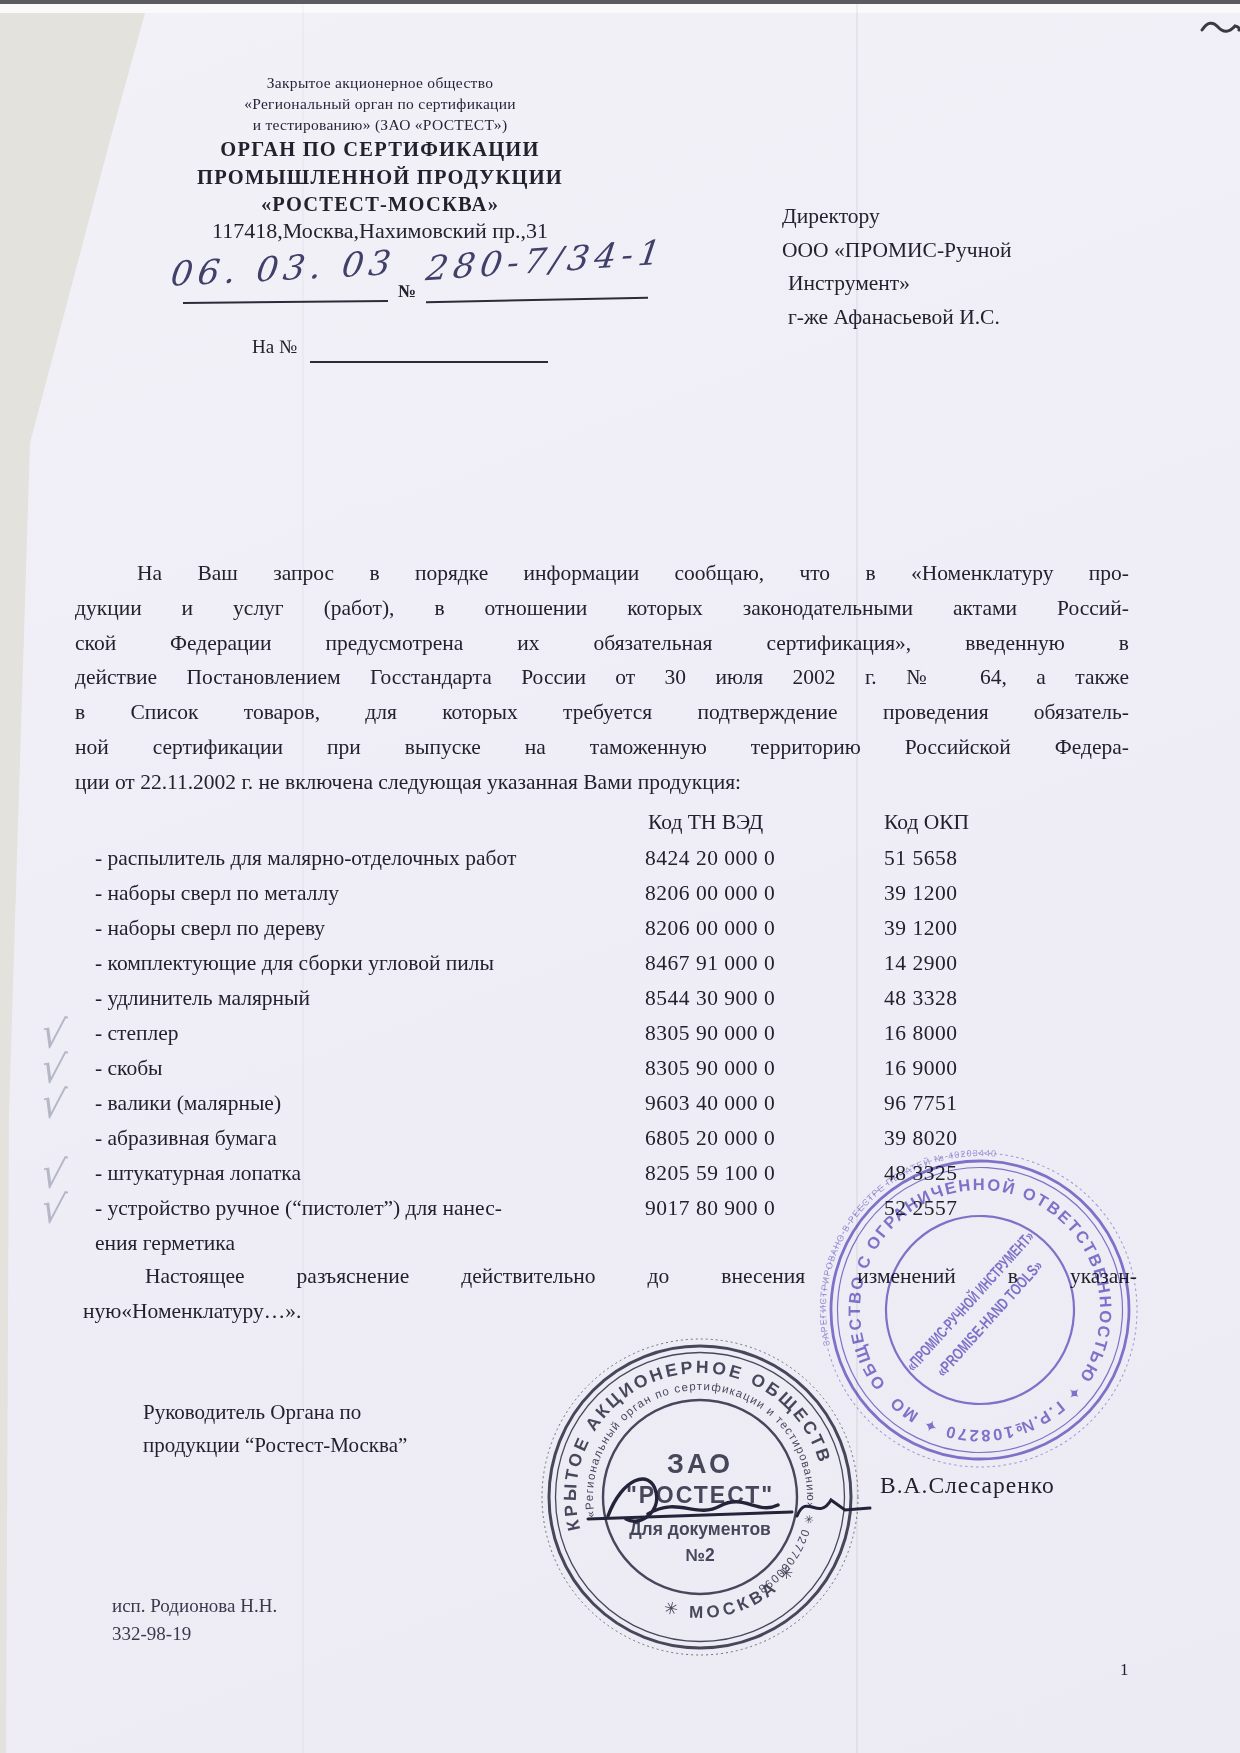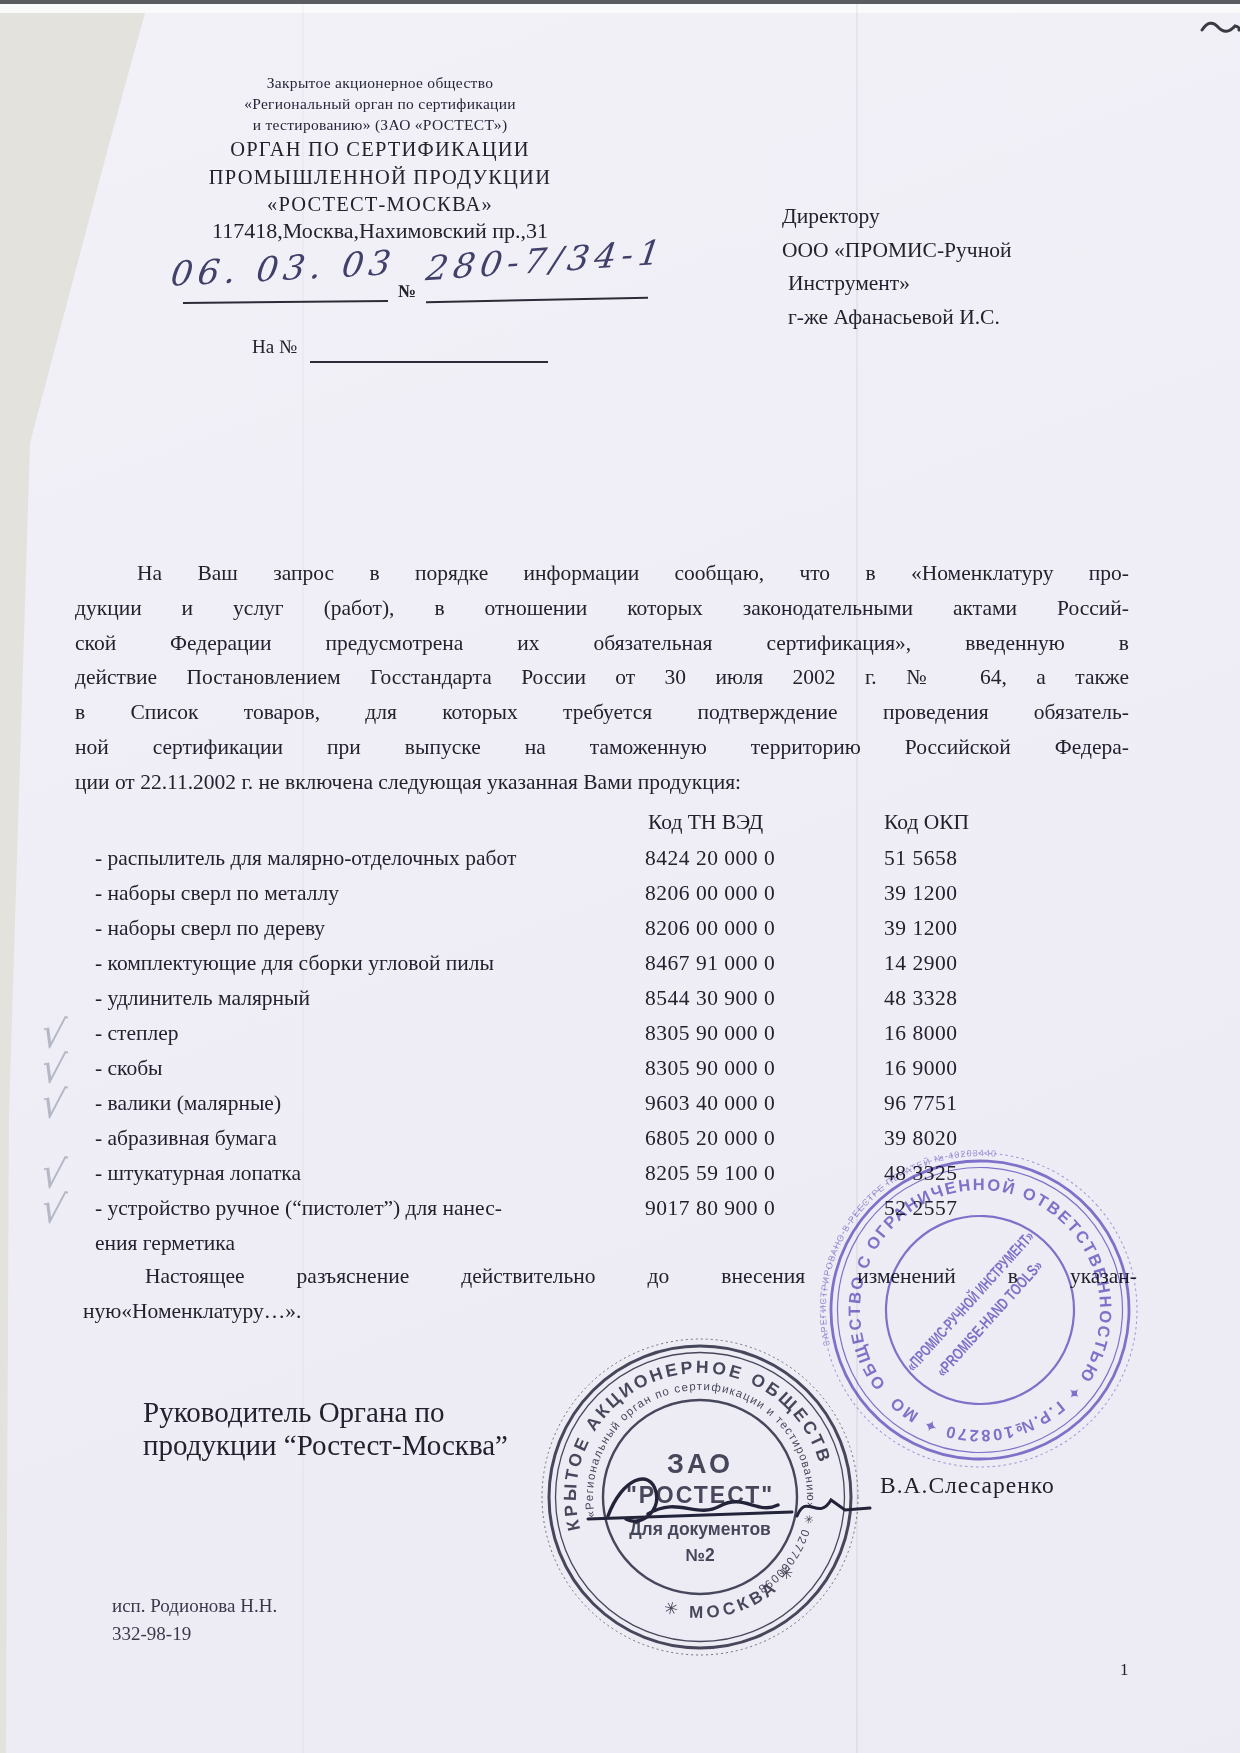--- a/index.html
+++ b/index.html
@@ -14,21 +14,21 @@
   .top-dark-line{position:absolute;left:0;top:0;width:1240px;height:4px;background:#5b5b62;}
   .top-white{position:absolute;left:0;top:4px;width:1240px;height:9px;background:#fafafa;}
   .left-wedge{
     position:absolute;left:0;top:13px;width:150px;height:1740px;background:#e3e2dd;
     clip-path:polygon(0 0,145px 0,112px 120px,30px 430px,9px 1100px,6px 1740px,0 1740px);
   }
   .crease-v{position:absolute;top:0;height:100%;width:2px;background:rgba(90,90,120,0.08);}
   
   .lh{position:absolute;left:160px;top:72px;width:440px;text-align:center;}
   .lh-small{font-size:15.5px;line-height:21px;letter-spacing:.3px;color:#26263a;}
-  .lh-bold{font-size:20.5px;font-weight:normal;line-height:26.5px;letter-spacing:1.2px;margin-top:1px;}
+  .lh-bold{font-size:20.5px;font-weight:bold;line-height:26.5px;letter-spacing:1.2px;margin-top:1px;}
   .lh-addr{font-size:22px;line-height:22.5px;margin-top:2px;}
   
   .hw{
     font-family:"DejaVu Serif",serif;font-style:italic;color:#40406a;
     letter-spacing:5px;font-size:34px;white-space:nowrap;
   }
   .hw-date{position:absolute;left:172px;top:248px;transform:skewX(-10deg) rotate(-3deg);}
   .hw-num{position:absolute;left:428px;top:240px;transform:skewX(-12deg) rotate(-4deg);}
   .uline{position:absolute;height:2px;background:#2c2c38;}
   .ul-date{left:183px;top:301px;width:205px;transform:rotate(-.6deg);}
@@ -56,21 +56,21 @@
     transform:rotate(10deg) scaleY(1.15);font-family:"DejaVu Sans",sans-serif;
   }
   .t-item{position:absolute;left:95px;}
   .t-tnved{position:absolute;left:645px;letter-spacing:.5px;}
   .t-okp{position:absolute;left:884px;letter-spacing:.5px;}
   
   .closing1{position:absolute;left:83px;top:1264px;width:992px;padding-left:62px;font-size:21.5px;
     text-align:justify;text-align-last:justify;}
   .closing2{position:absolute;left:83px;top:1299px;font-size:21.5px;}
   
-  .sigblock{position:absolute;left:143px;top:1396px;font-size:29px;line-height:33px;}
+  .sigblock{position:absolute;left:143px;top:1396px;font-size:21px;line-height:33px;}
   .signame{position:absolute;left:880px;top:1472px;font-size:23.5px;letter-spacing:1px;}
   
   .footer{position:absolute;left:88px;top:1592px;font-size:19px;line-height:28px;color:#3a3a4c;margin-left:24px;}
   .pagenum{position:absolute;left:1120px;top:1660px;font-size:17px;}
   
   .overlay{position:absolute;left:0;top:0;width:1240px;height:1753px;pointer-events:none;}
   .stamp{mix-blend-mode:multiply;}
   .stamp text{font-family:"Liberation Sans","DejaVu Sans",sans-serif;}
 </style>
 </head>

